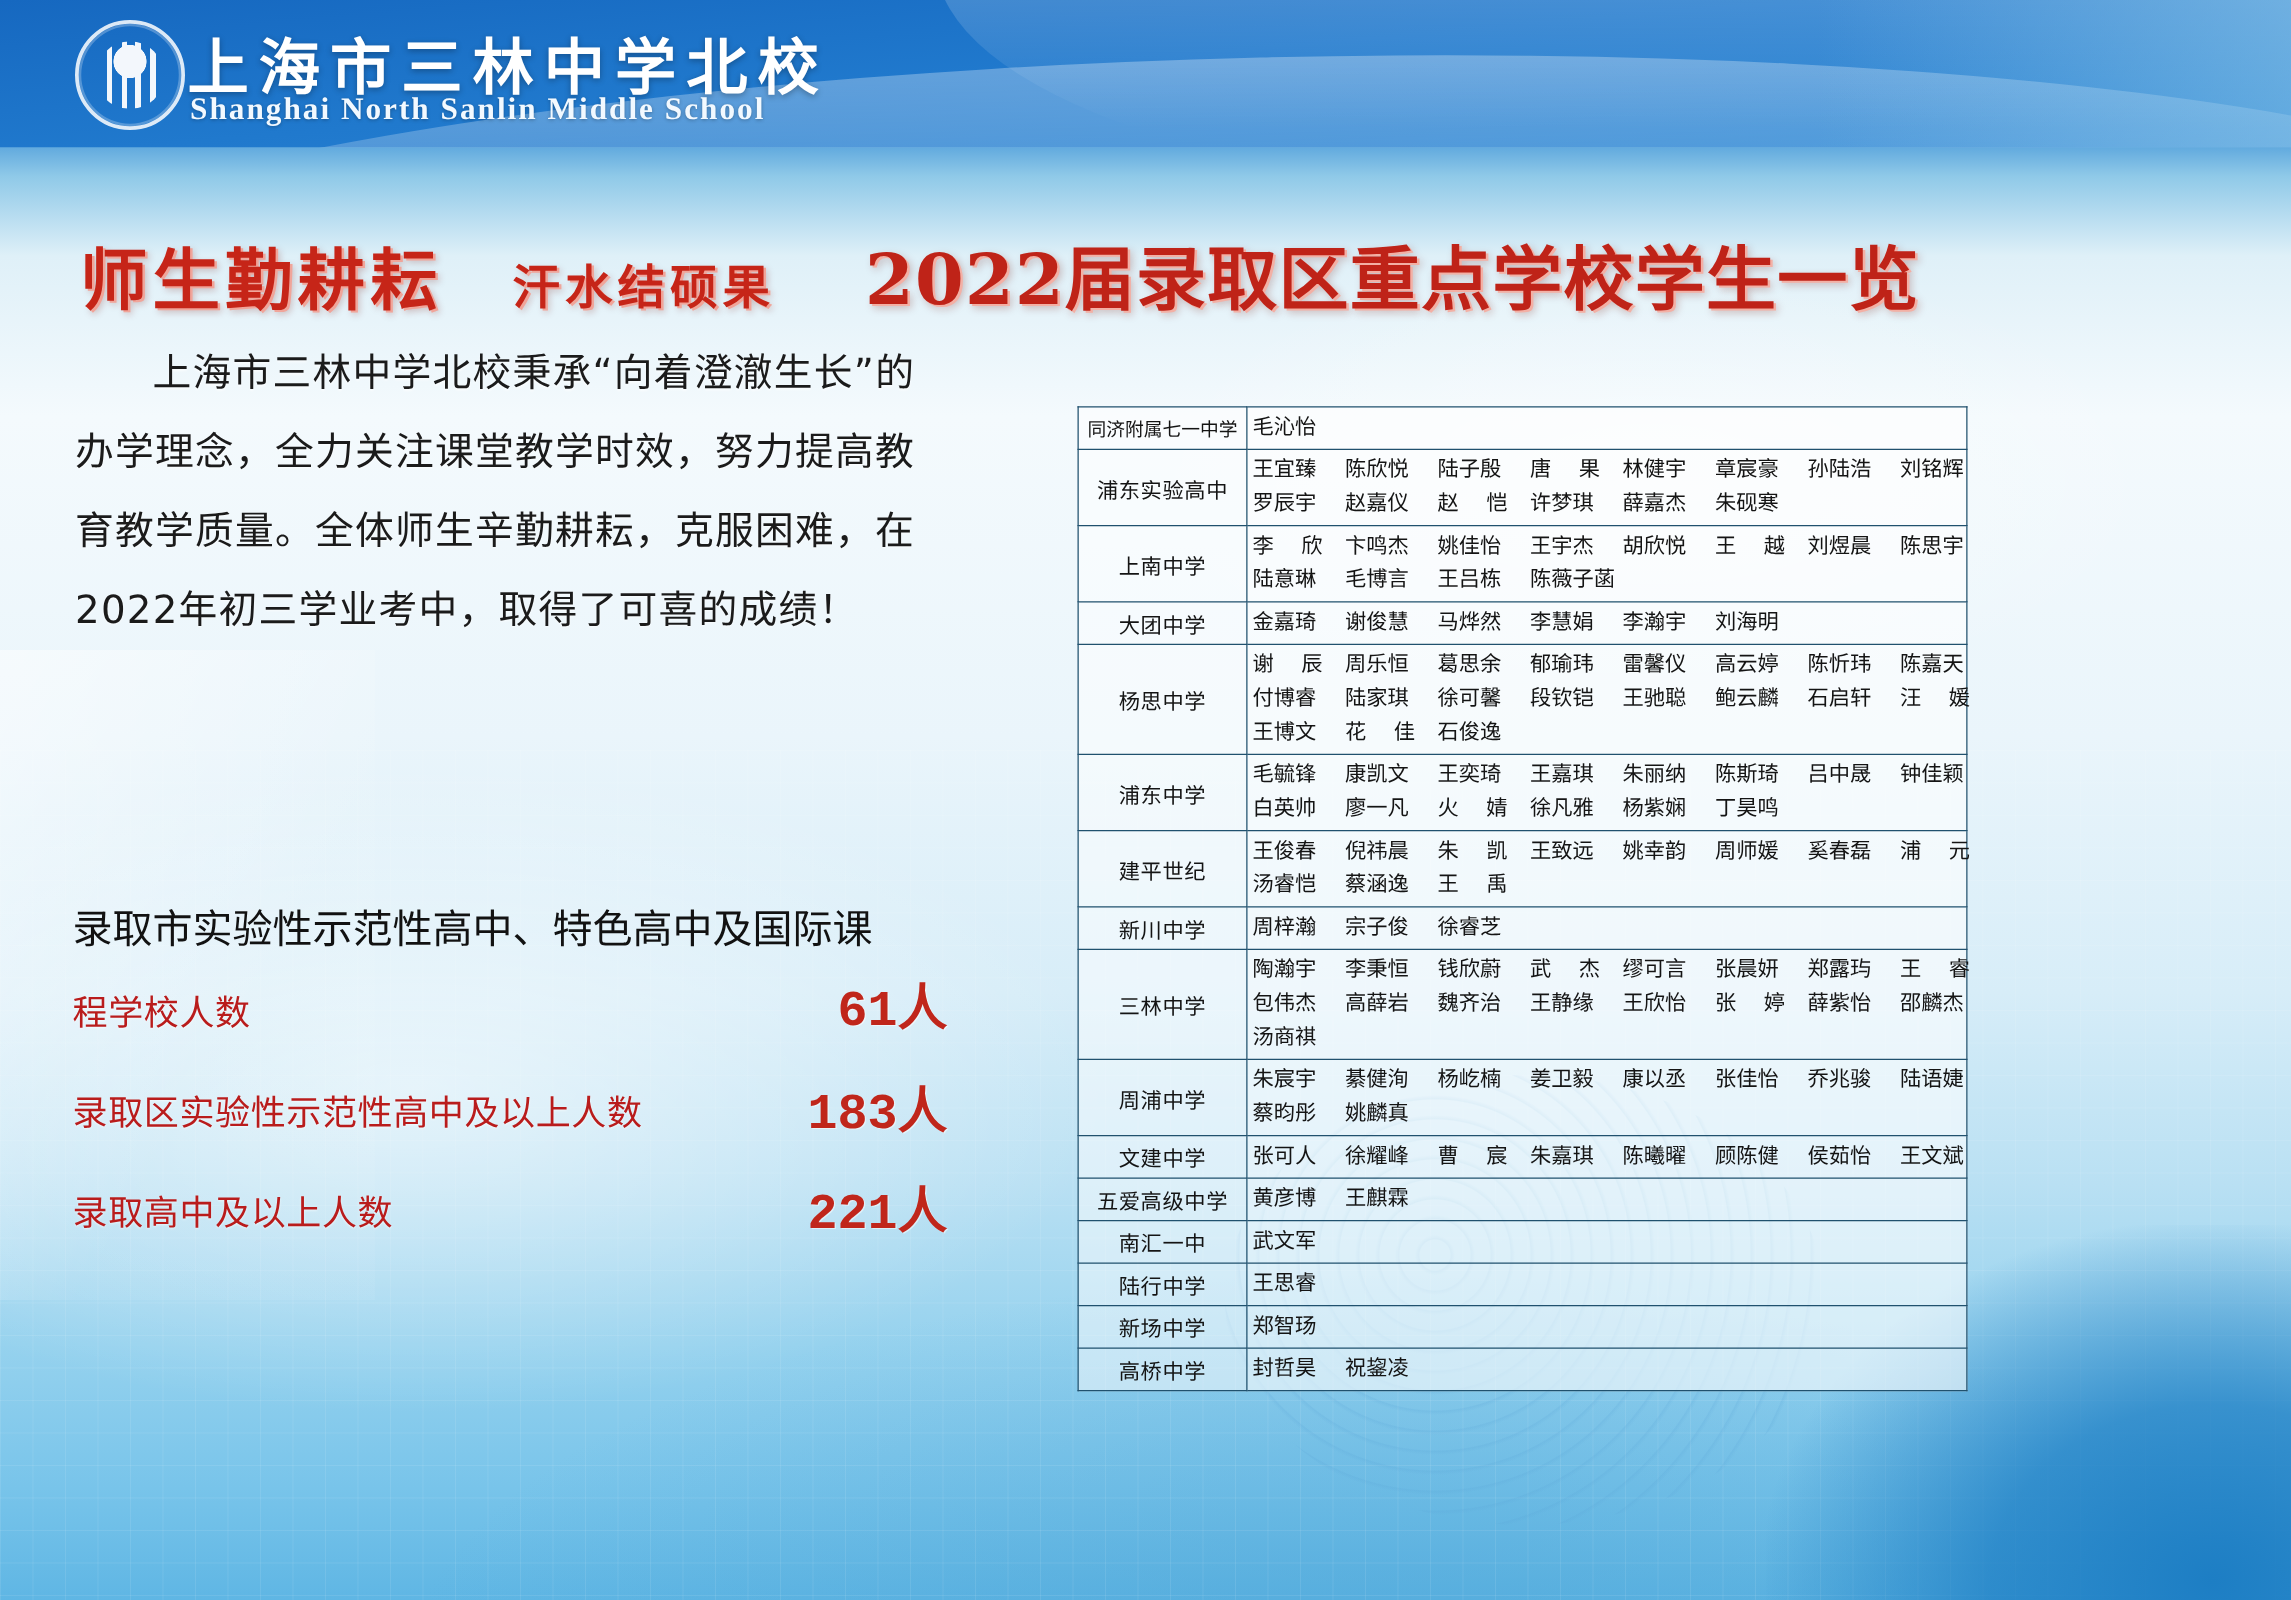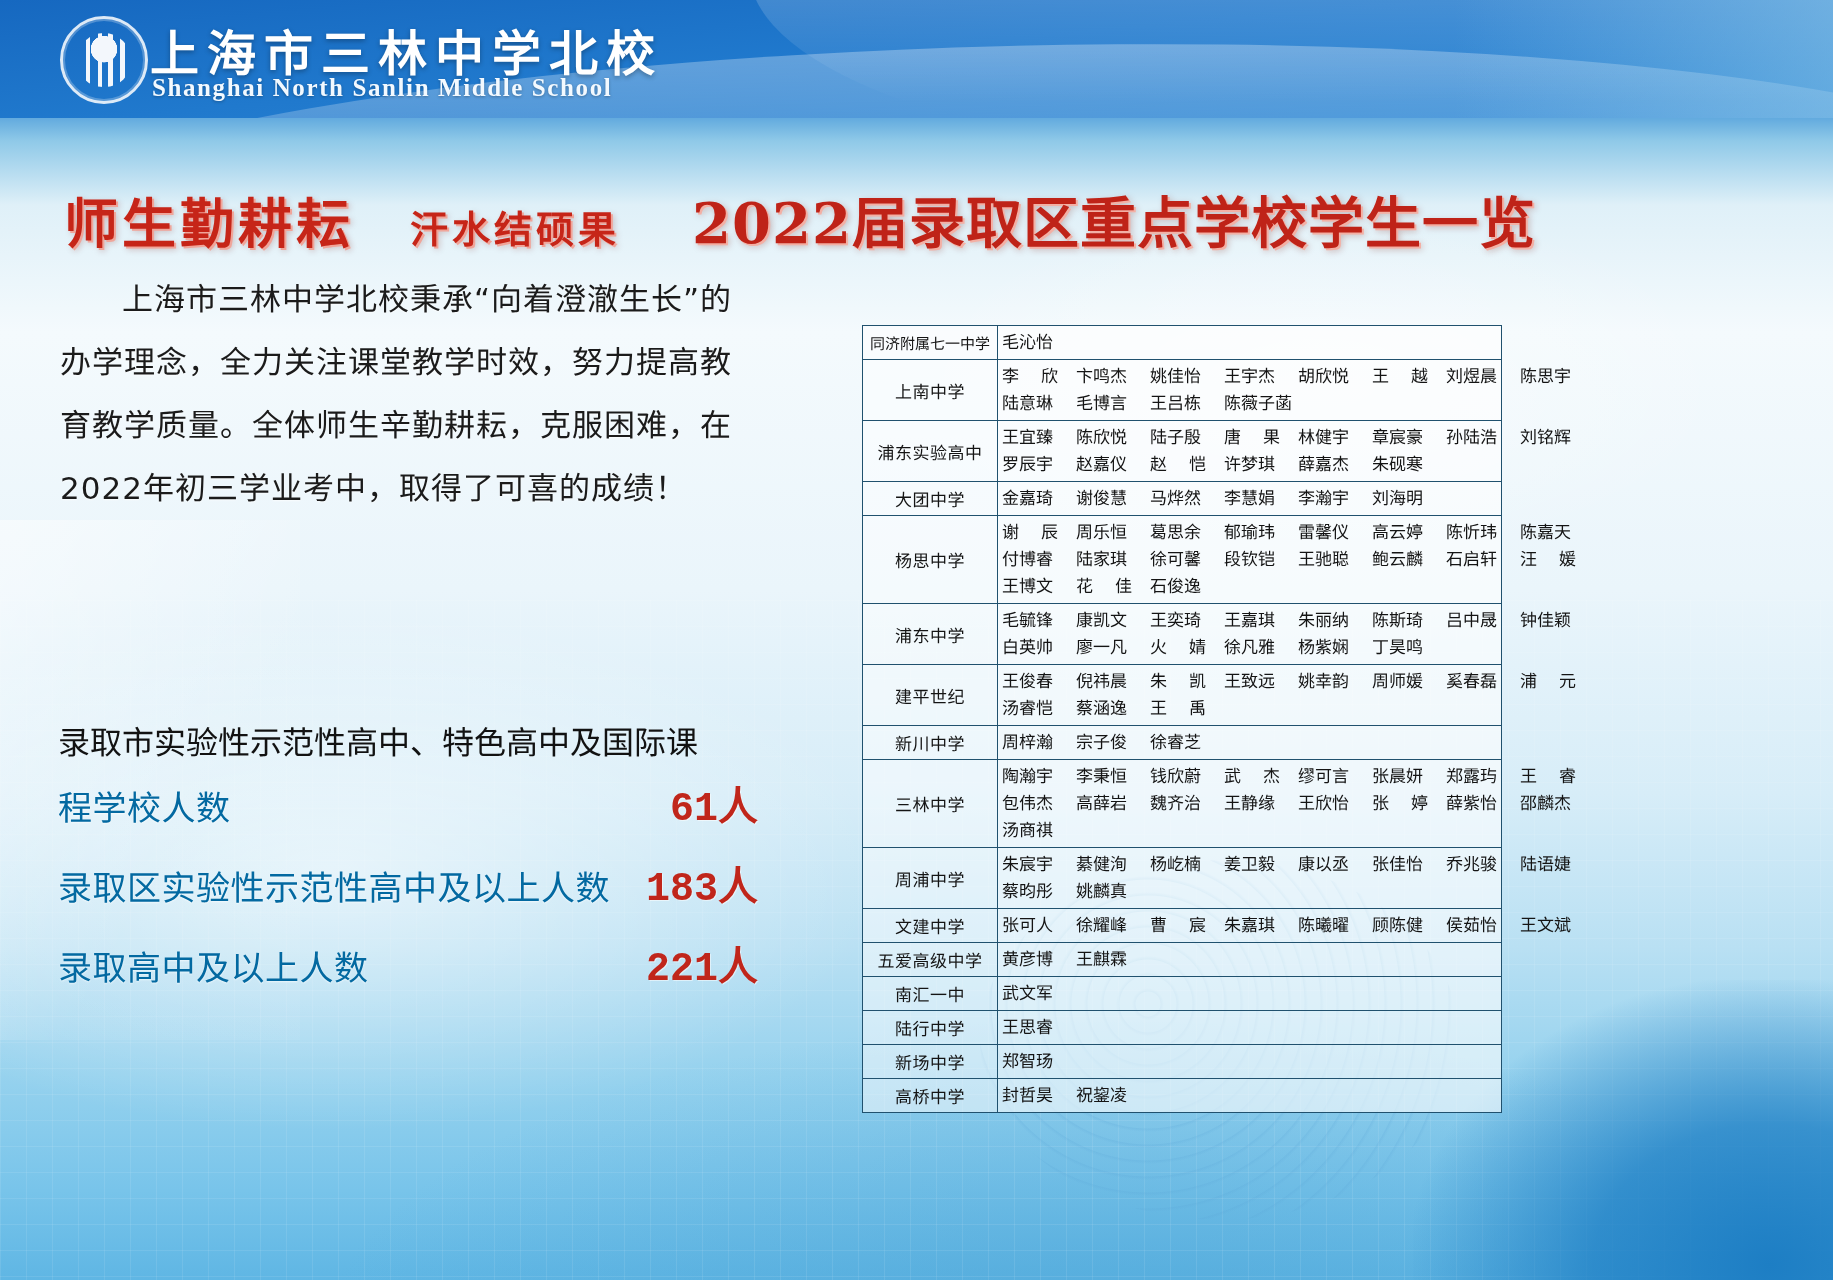--- a/index.html
+++ b/index.html
@@ -150,38 +150,38 @@
   
   #stats{
     position:absolute;left:58px;top:712px;width:700px;
     font-family:"DejaVu Sans","Liberation Sans",sans-serif;
   }
   .stat-row{
     display:flex;align-items:flex-end;justify-content:space-between;
     margin-bottom:18px;min-height:62px;
   }
   .stat-label{
-    font-size:34px;line-height:48px;color:#0369a1;letter-spacing:.5px;
+    font-size:28px;line-height:48px;color:#b91c1c;letter-spacing:.5px;
     text-shadow:0 1px 2px rgba(255,255,255,.65);
   }
   .stat-value{
     font-family:Liberation Mono, monospace;
     font-size:40px;font-weight:700;color:#c0261b;white-space:nowrap;
     text-shadow:1px 1px 0 rgba(255,255,255,.5);
   }
   .stat-row.wrap{display:block;}
   .stat-row.wrap .l1{font-size:32px;line-height:62px;color:#121212;}
   .stat-row.wrap .l2{display:flex;align-items:baseline;justify-content:space-between;}
 
   
   #table-wrap{
     position:absolute;left:862px;top:325px;width:640px;
   }
   table#admissions{
-    border-collapse:collapse;width:640px;
+    border-collapse:collapse;width:712px;
     table-layout:fixed;
     background:rgba(255,255,255,.26);
   }
   table#admissions td{
     border:1px solid #20516e;
     padding:3px 4px;
     vertical-align:middle;
     font-family:"DejaVu Sans","Liberation Sans",sans-serif;
   }
   td.school{
@@ -262,20 +262,49 @@
     <tbody>
         <tr>
           <td class="school narrow">同济附属七一中学</td>
           <td class="names">
             <div class="name-line">
               <span class="name">毛沁怡</span>
             </div>
           </td>
         </tr>
         <tr>
+          <td class="school">浦东实验高中</td>
+          <td class="names">
+            <div class="name-line">
+              <span class="name">王宜臻</span>
+              <span class="name">陈欣悦</span>
+              <span class="name">陆子殷</span>
+              <span class="name two">
+                <span>唐</span>
+                <span>果</span>
+              </span>
+              <span class="name">林健宇</span>
+              <span class="name">章宸豪</span>
+              <span class="name">孙陆浩</span>
+              <span class="name">刘铭辉</span>
+            </div>
+            <div class="name-line">
+              <span class="name">罗辰宇</span>
+              <span class="name">赵嘉仪</span>
+              <span class="name two">
+                <span>赵</span>
+                <span>恺</span>
+              </span>
+              <span class="name">许梦琪</span>
+              <span class="name">薛嘉杰</span>
+              <span class="name">朱砚寒</span>
+            </div>
+          </td>
+        </tr>
+        <tr>
           <td class="school">上南中学</td>
           <td class="names">
             <div class="name-line">
               <span class="name two">
                 <span>李</span>
                 <span>欣</span>
               </span>
               <span class="name">卞鸣杰</span>
               <span class="name">姚佳怡</span>
               <span class="name">王宇杰</span>
@@ -285,49 +314,20 @@
                 <span>越</span>
               </span>
               <span class="name">刘煜晨</span>
               <span class="name">陈思宇</span>
             </div>
             <div class="name-line">
               <span class="name">陆意琳</span>
               <span class="name">毛博言</span>
               <span class="name">王吕栋</span>
               <span class="name">陈薇子菡</span>
-            </div>
-          </td>
-        </tr>
-        <tr>
-          <td class="school">浦东实验高中</td>
-          <td class="names">
-            <div class="name-line">
-              <span class="name">王宜臻</span>
-              <span class="name">陈欣悦</span>
-              <span class="name">陆子殷</span>
-              <span class="name two">
-                <span>唐</span>
-                <span>果</span>
-              </span>
-              <span class="name">林健宇</span>
-              <span class="name">章宸豪</span>
-              <span class="name">孙陆浩</span>
-              <span class="name">刘铭辉</span>
-            </div>
-            <div class="name-line">
-              <span class="name">罗辰宇</span>
-              <span class="name">赵嘉仪</span>
-              <span class="name two">
-                <span>赵</span>
-                <span>恺</span>
-              </span>
-              <span class="name">许梦琪</span>
-              <span class="name">薛嘉杰</span>
-              <span class="name">朱砚寒</span>
             </div>
           </td>
         </tr>
         <tr>
           <td class="school">大团中学</td>
           <td class="names">
             <div class="name-line">
               <span class="name">金嘉琦</span>
               <span class="name">谢俊慧</span>
               <span class="name">马烨然</span>

